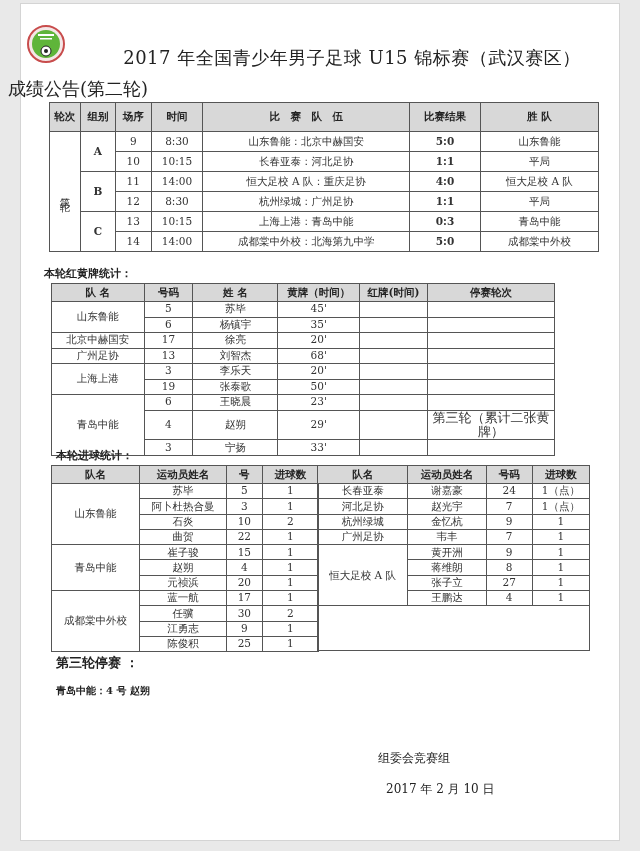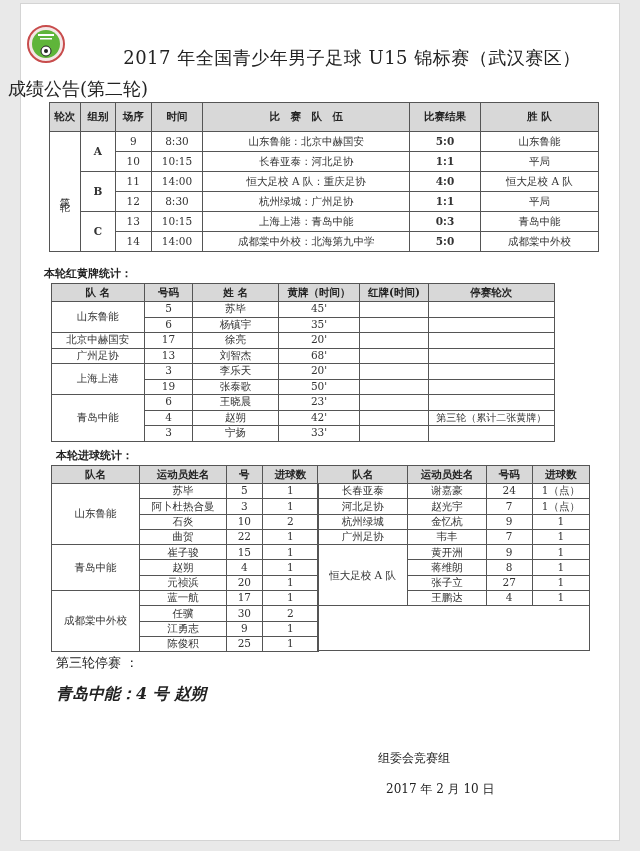--- a/index.html
+++ b/index.html
@@ -18,22 +18,22 @@
   .t2 { left:51px; top:283px; width:504px; }
   .t2 th { height:17px; }
   .t2 td { height:14.5px; }
   .t3 { left:51px; top:465px; width:268px; }
   .t3 th { height:17px; }
   .t3 td { height:14.3px; }
   .t4 { left:317px; top:465px; width:273px; }
   .t4 th { height:17px; }
   .t4 td { height:14.3px; }
   .bold { font-weight:bold; }
-  .note1 { position:absolute; left:56px; top:654px; font-size:13px; font-weight:normal; color:#222; }
-  .note2 { position:absolute; left:56px; top:684px; font-size:16px; font-weight:bold; color:#222;font-style:italic; }
+  .note1 { position:absolute; left:56px; top:654px; font-size:13px; font-weight:bold; color:#222; }
+  .note2 { position:absolute; left:56px; top:684px; font-size:10px; font-weight:bold; color:#222; }
   .sig1 { position:absolute; left:378px; top:750px; font-size:12px; color:#222; }
   .sig2 { position:absolute; left:386px; top:781px; font-size:12px; color:#222; }
   .vert { writing-mode:vertical-rl; text-orientation:upright; letter-spacing:2px; }
 </style>
 </head>
 <body>
 
 <div class="page"></div>
 
 <svg class="logo" viewBox="0 0 38 46">
@@ -187,23 +187,23 @@
     <td rowspan="3">青岛中能</td>
     <td>6</td>
         <td>王晓晨</td>
         <td>23'</td>
         <td></td>
         <td></td>
   </tr>
   <tr>
     <td>4</td>
         <td>赵朔</td>
-        <td>42'</td>
-        <td></td>
-        <td style="font-size:10px">第三轮（累计二张黄牌）</td>
+        <td>29'</td>
+        <td></td>
+        <td style="font-size:13px">第三轮（累计二张黄牌）</td>
   </tr>
   <tr>
     <td>3</td>
         <td>宁扬</td>
         <td>33'</td>
         <td></td>
         <td></td>
   </tr>
 </tbody>
   </table>

